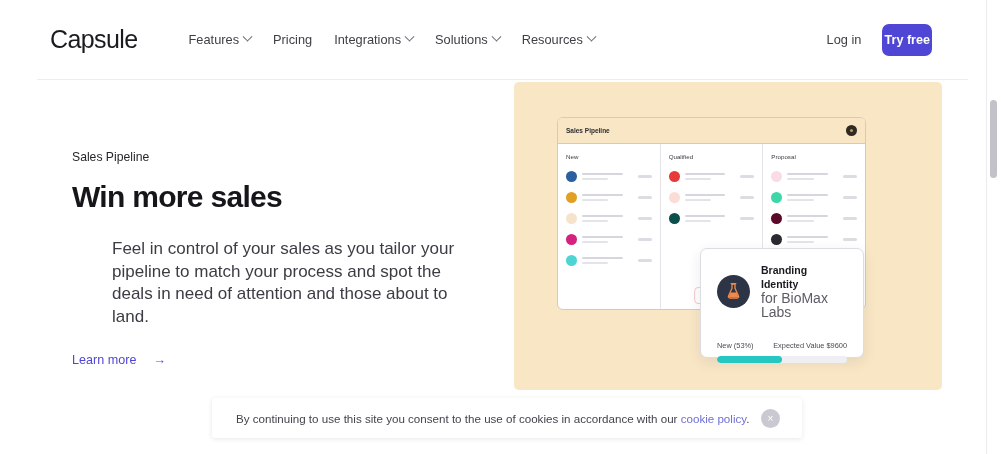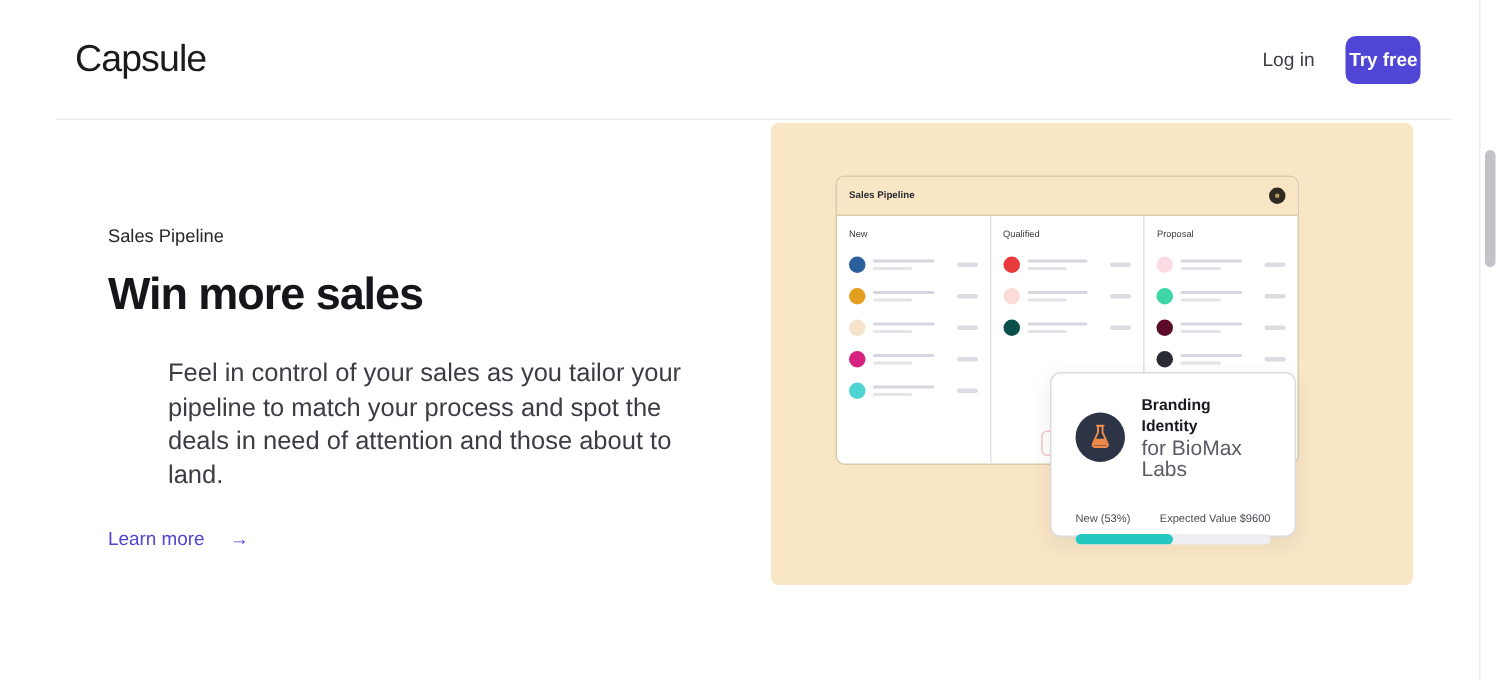--- a/index.html
+++ b/index.html
@@ -39,21 +39,21 @@
     font-size: 12.8px; color: #3e3e46;
     cursor: pointer; white-space: nowrap;
   }
   .caret {
     display: inline-block; width: 7px; height: 7px;
     border-right: 1.3px solid #6b6b75;
     border-bottom: 1.3px solid #6b6b75;
     transform: rotate(45deg) translate(-2px,-2px);
   }
   .header-right {
-    margin-left: auto; margin-right: 21px;
+    margin-left: auto; margin-right: 36px;
     display: flex; align-items: center; gap: 21px;
   }
   .login {
     font-size: 12.8px; color: #3e3e46; cursor: pointer;
   }
   .try-free {
     background: #4f46d6; color: #ffffff;
     font-size: 12.6px; font-weight: 700;
     padding: 9px 2px; border-radius: 7px;
     border: none; cursor: pointer;
@@ -193,20 +193,41 @@
   }
 </style>
 </head>
 <body>
 
 <div class="page">
 
   <div class="header">
     <div class="logo">Capsule</div>
 
+    <nav class="nav">
+      <div class="nav-item">
+        <span>Features</span>
+        <span class="caret"></span>
+      </div>
+      <div class="nav-item">
+        <span>Pricing</span>
+      </div>
+      <div class="nav-item">
+        <span>Integrations</span>
+        <span class="caret"></span>
+      </div>
+      <div class="nav-item">
+        <span>Solutions</span>
+        <span class="caret"></span>
+      </div>
+      <div class="nav-item">
+        <span>Resources</span>
+        <span class="caret"></span>
+      </div>
+    </nav>
 
     <div class="header-right">
       <div class="login">Log in</div>
       <button class="try-free">Try free</button>
     </div>
   </div>
 
   <div class="hero-left">
     <div class="eyebrow">Sales Pipeline</div>
     <h1 class="headline">Win more sales</h1>
@@ -355,18 +376,24 @@
     </div>
     <div class="deal-meta">
       <span>New (53%)</span>
       <span>Expected Value $9600</span>
     </div>
     <div class="deal-bar">
       <div class="deal-bar-fill" style="width: 50%;"></div>
     </div>
   </div>
 
+  <div class="cookie">
+    <div class="cookie-text">
+      <span>By continuing to use this site you consent to the use of cookies in accordance with our </span><span class="cookie-link">cookie policy</span><span>.</span>
+    </div>
+    <div class="cookie-close">×</div>
+  </div>
 
   <div class="scroll-track">
     <div class="scroll-thumb"></div>
   </div>
 
 </div>
 
 </body></html>

